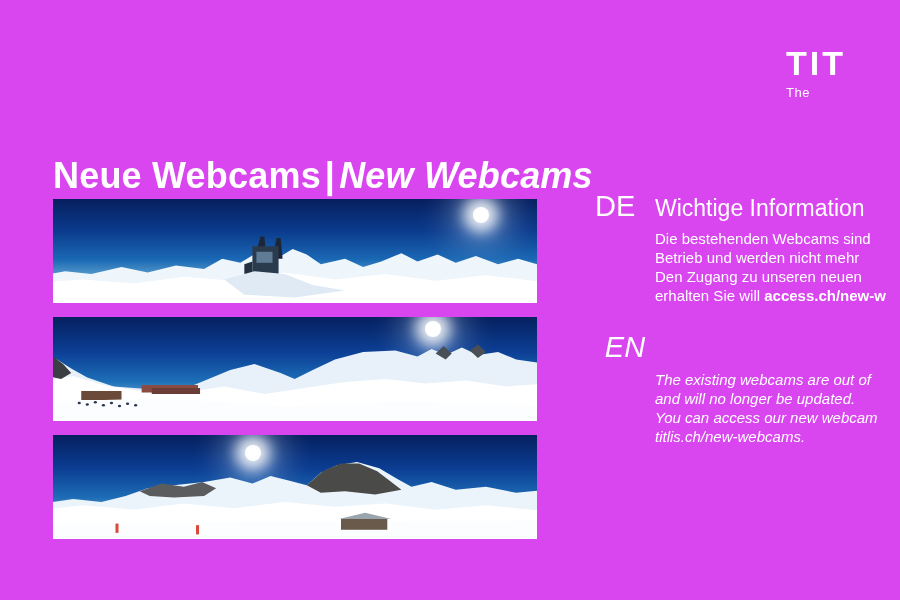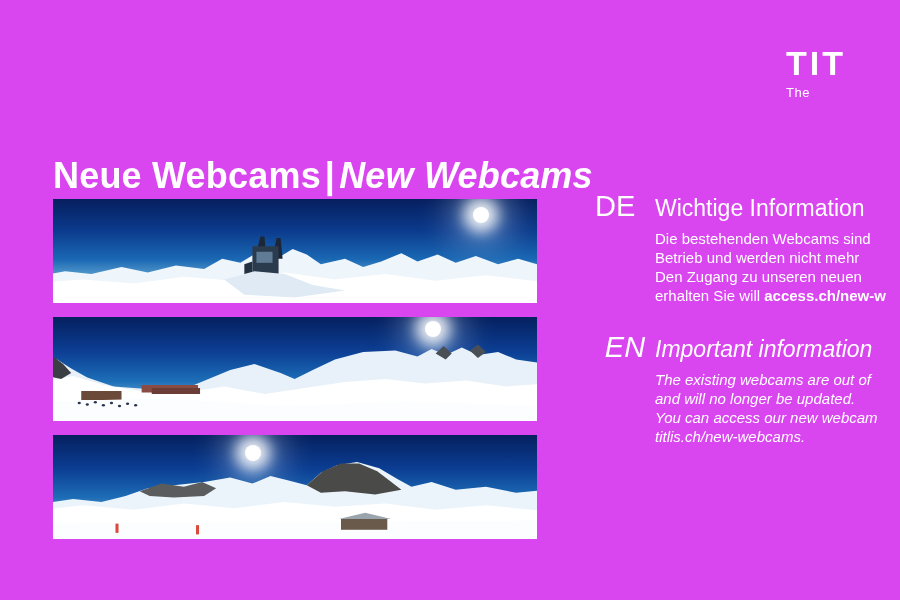--- a/index.html
+++ b/index.html
@@ -225,21 +225,20 @@
         <p>Die bestehenden Webcams sind</p>
         <p>Betrieb und werden nicht mehr</p>
         <p>Den Zugang zu unseren neuen</p>
         <p><span>erhalten Sie will </span><b>access.ch/new-w</b></p>
       </div>
     </div>
 
     <div class="block">
       <div class="row">
         <div class="lang en-lang">EN</div>
-        <div class="heading en-heading">Important information</div>
       </div>
       <div class="body en-body">
         <p>The existing webcams are out of</p>
         <p>and will no longer be updated.</p>
         <p>You can access our new webcam</p>
         <p>titlis.ch/new-webcams.</p>
       </div>
     </div>
 
   </div>

